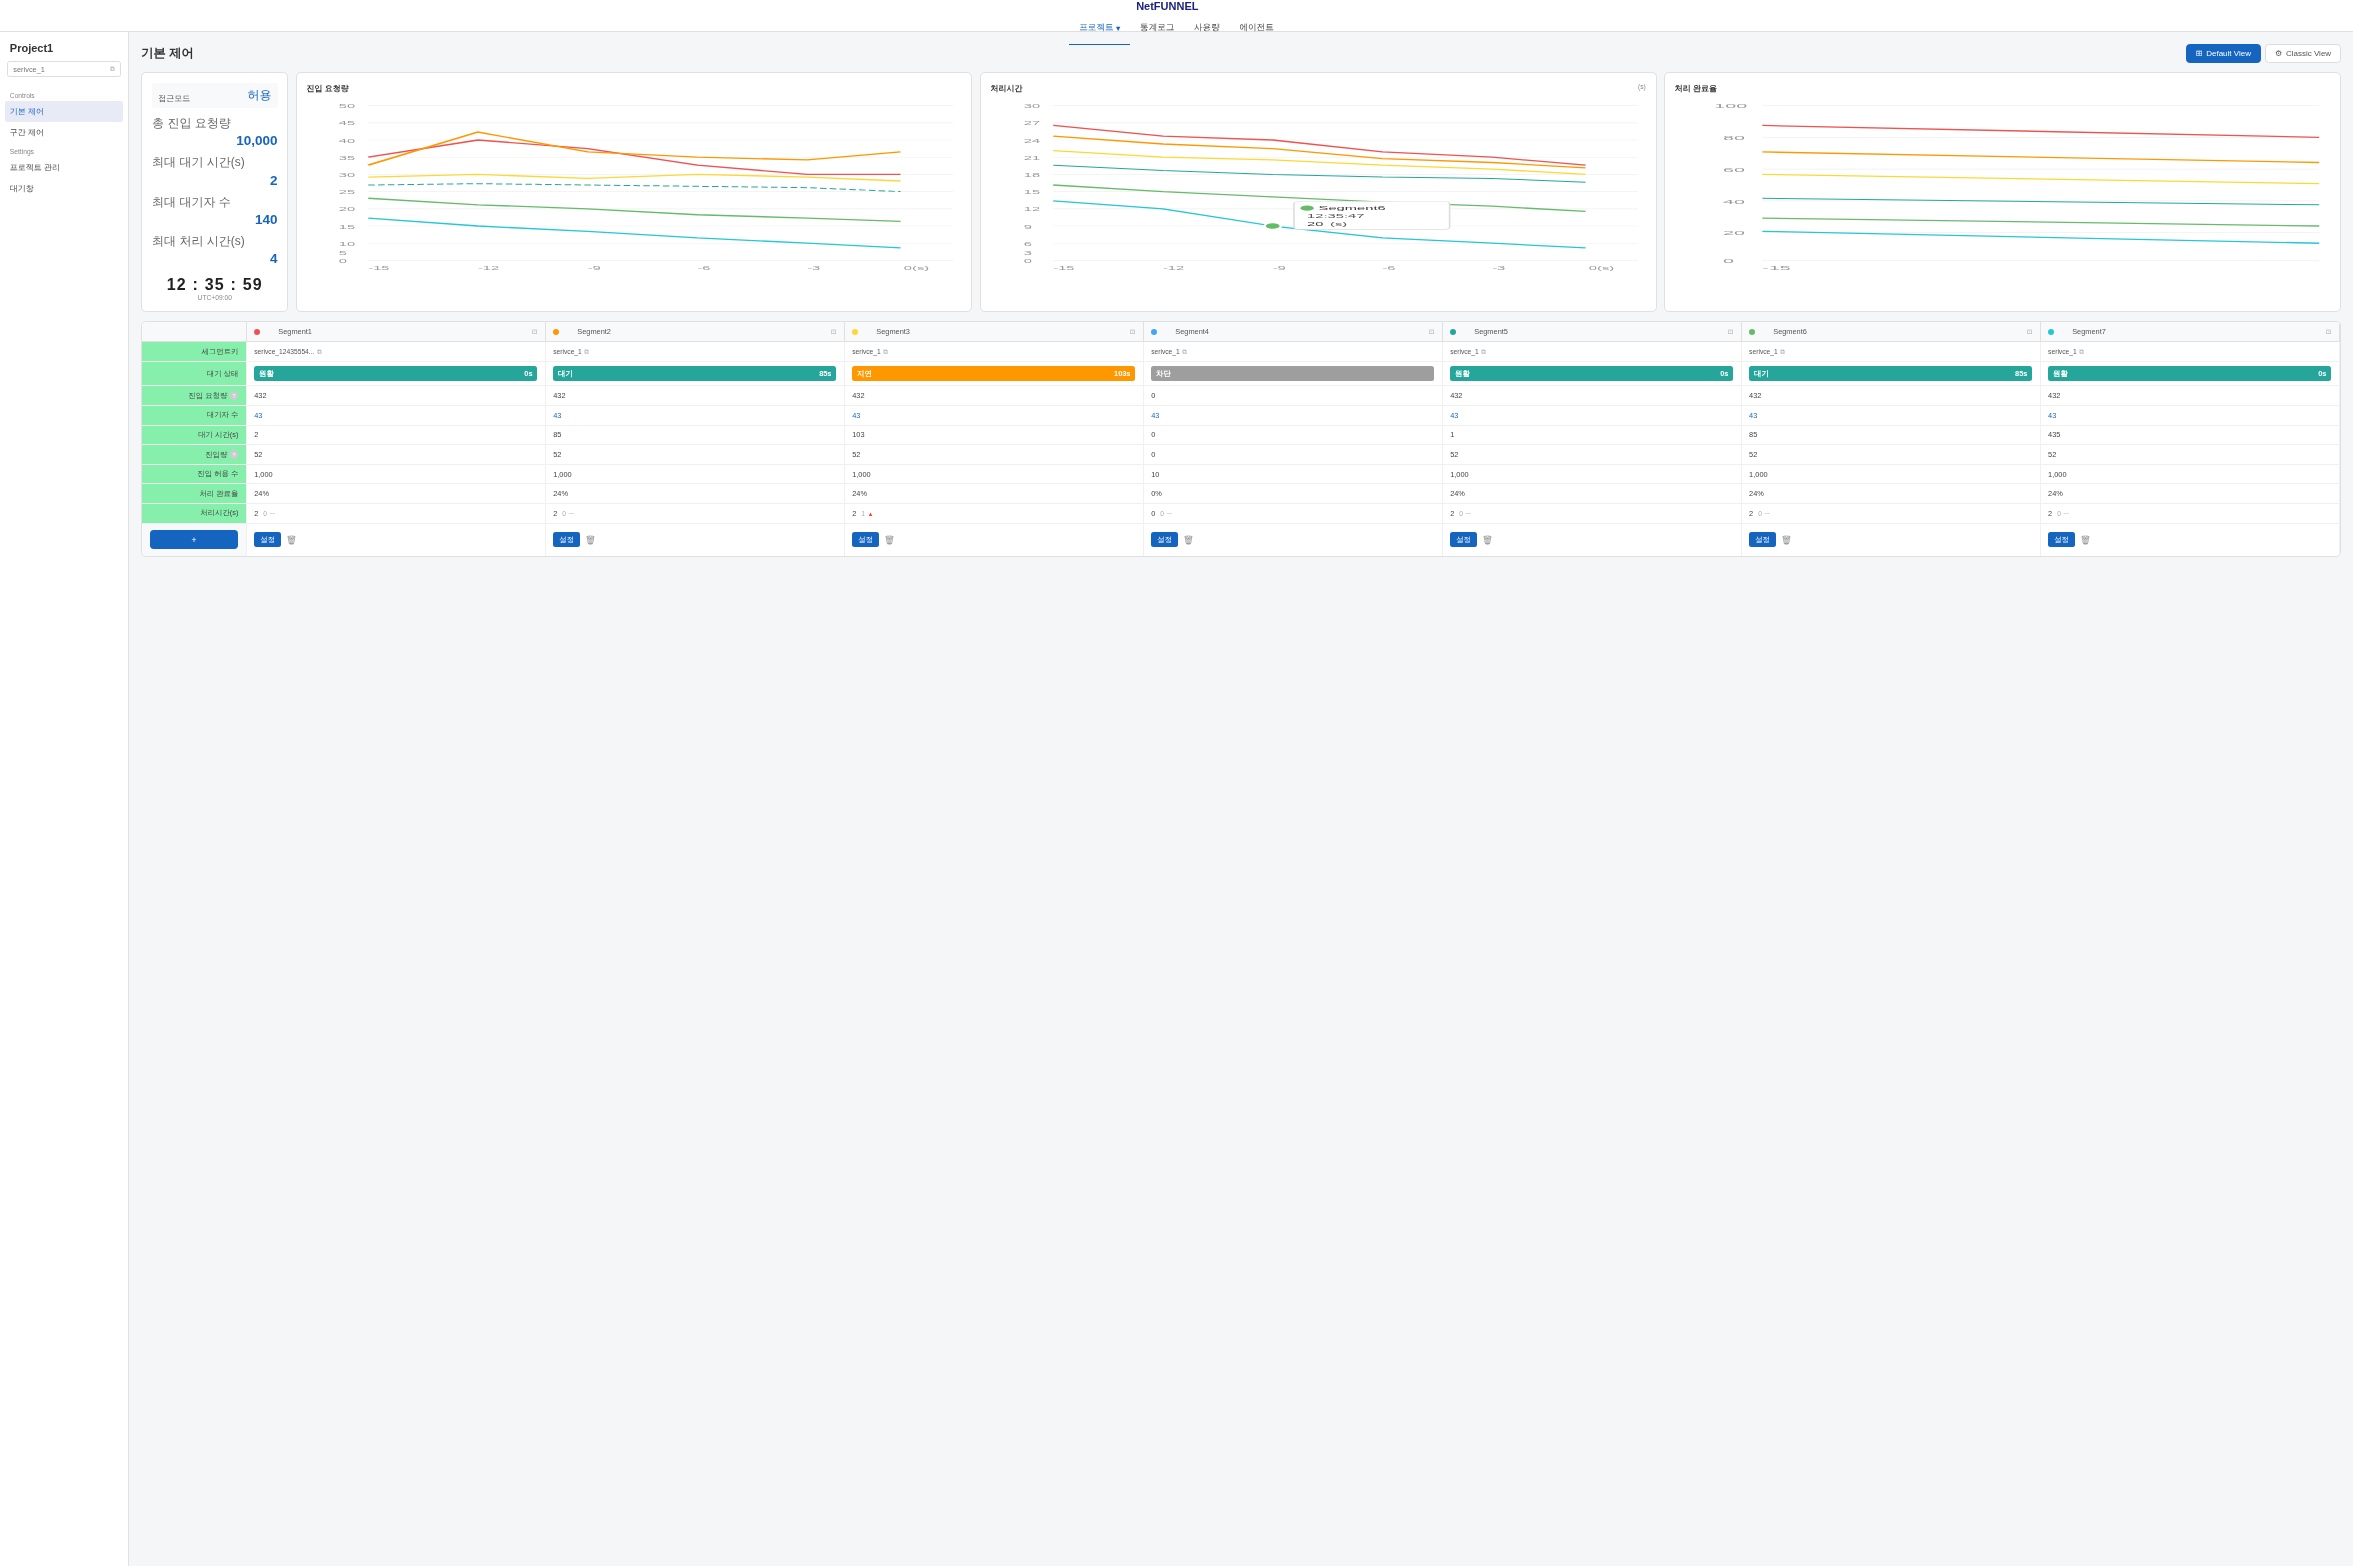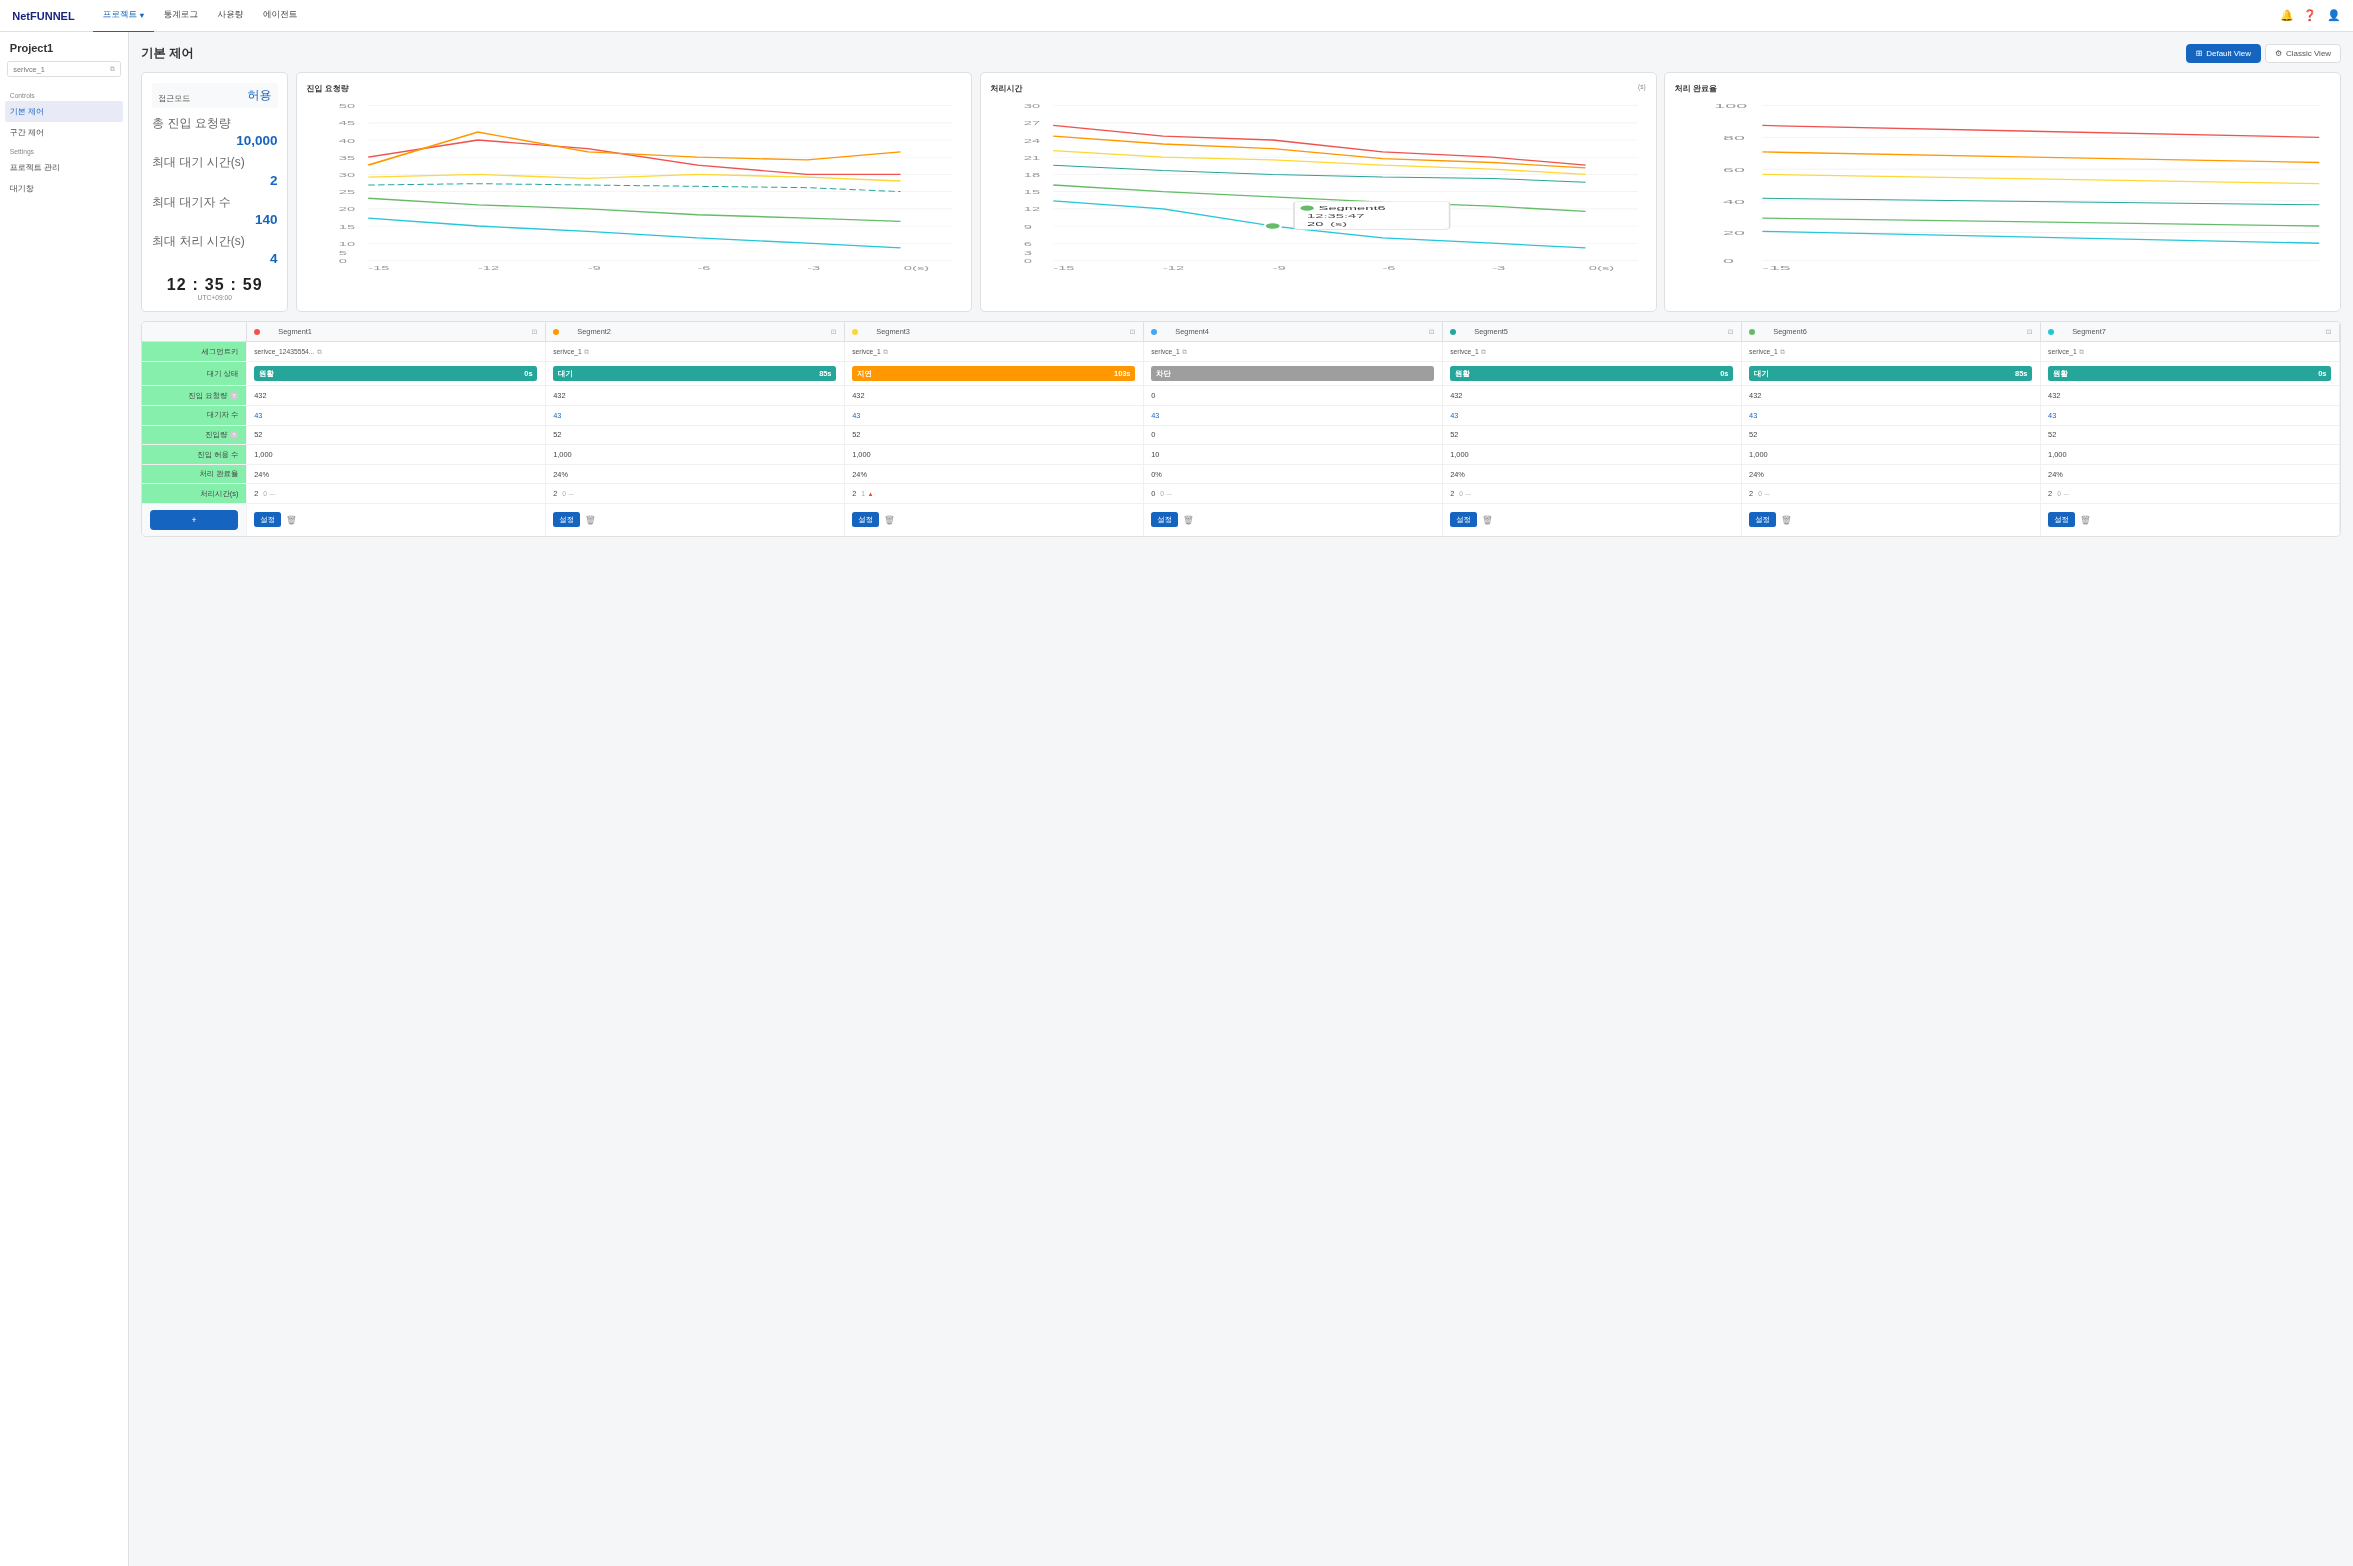--- a/index.html
+++ b/index.html
@@ -1,19 +1,19 @@
 <!DOCTYPE html>
 <html style="font-size:9.8px"><head>
   <meta charset="utf-8">
   <style>
     * { box-sizing: border-box; margin: 0; padding: 0; }
     body { font-family: -apple-system, BlinkMacSystemFont, 'Segoe UI', sans-serif; font-size: 8px; background: #f5f6f8; color: #333; }
 
     
-    .header { display: flex; align-items: center; background: #fff; border-bottom: 0.6px solid #e0e0e0; padding: 0 12.3px; height: 32px; }
+    .header { display: flex; align-items: center; background: #fff; border-bottom: 0.6px solid #e0e0e0; padding: 0 12.3px; height: 32px; flex-direction: column; }
     .logo { font-size: 11px; font-weight: 800; color: #1a237e; margin-right: 18.4px; }
     .nav { display: flex; align-items: center; gap: 0; }
     .nav-item { padding: 9.8px 9.8px; font-size: 8.6px; color: #444; cursor: pointer; display: flex; align-items: center; gap: 2.5px; border-bottom: 1.2px solid transparent; }
     .nav-item.active { color: #1565c0; border-bottom: 1.2px solid #1565c0; font-weight: 400; }
     .header-right { margin-left: auto; display: flex; align-items: center; gap: 9.8px; }
     .header-icon { font-size: 11px; color: #555; cursor: pointer; }
 
     
     .layout { display: flex; height: calc(100vh - 32px); }
     .sidebar { width: 129px; background: #fff; border-right: 0.6px solid #e0e0e0; padding: 9.8px 0; flex-shrink: 0; }
@@ -493,20 +493,30 @@
             <td class="row-label">대기자 수</td>
             <td class="blue-link" style="color: rgb(21, 101, 192); font-weight: 500;">43</td>
             <td class="blue-link" style="color: rgb(21, 101, 192); font-weight: 500;">43</td>
             <td class="blue-link" style="color: rgb(21, 101, 192); font-weight: 500;">43</td>
             <td class="blue-link" style="color: rgb(21, 101, 192); font-weight: 500;">43</td>
             <td class="blue-link" style="color: rgb(21, 101, 192); font-weight: 500;">43</td>
             <td class="blue-link" style="color: rgb(21, 101, 192); font-weight: 500;">43</td>
             <td class="blue-link" style="color: rgb(21, 101, 192); font-weight: 500;">43</td>
           </tr>
 
+          <tr>
+            <td class="row-label">대기 시간(s)</td>
+            <td>2</td>
+            <td>85</td>
+            <td>103</td>
+            <td>0</td>
+            <td>1</td>
+            <td>85</td>
+            <td>435</td>
+          </tr>
 
           <tr>
             <td class="row-label">
               <div class="flex-center" style="justify-content:flex-end;gap:2.5px;">
                 <span>진입량</span>
                 <span style="background:#ccc;color:#fff;border-radius:50%;width:8.6px;height:8.6px;display:inline-flex;align-items:center;justify-content:center;font-size:5.5px;">?</span>
               </div>
             </td>
             <td>52</td>
             <td>52</td>

